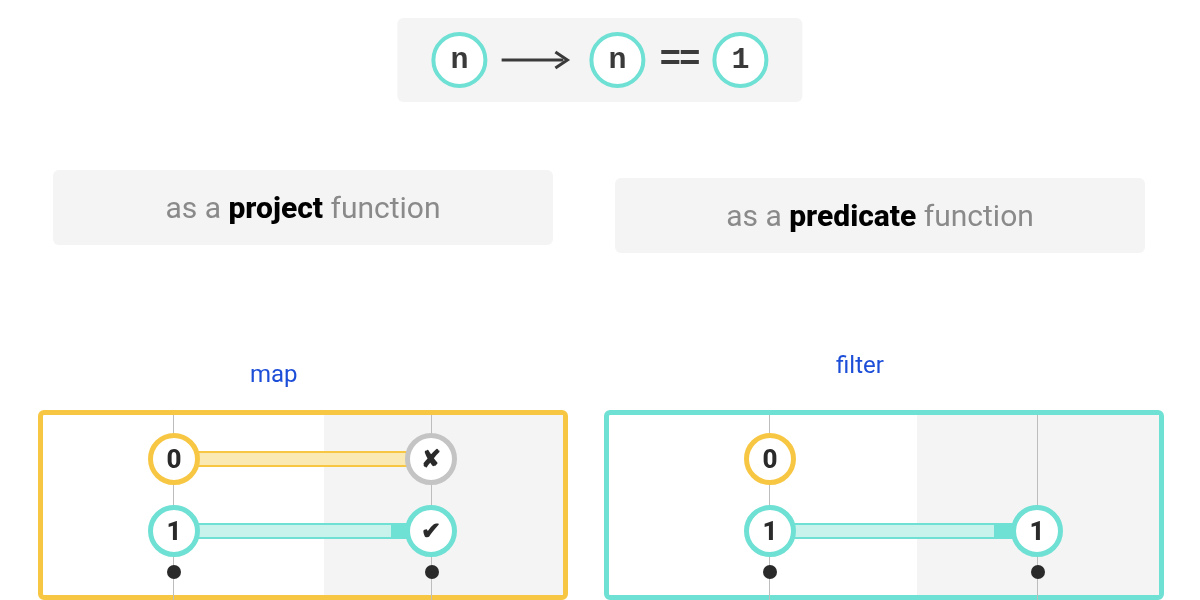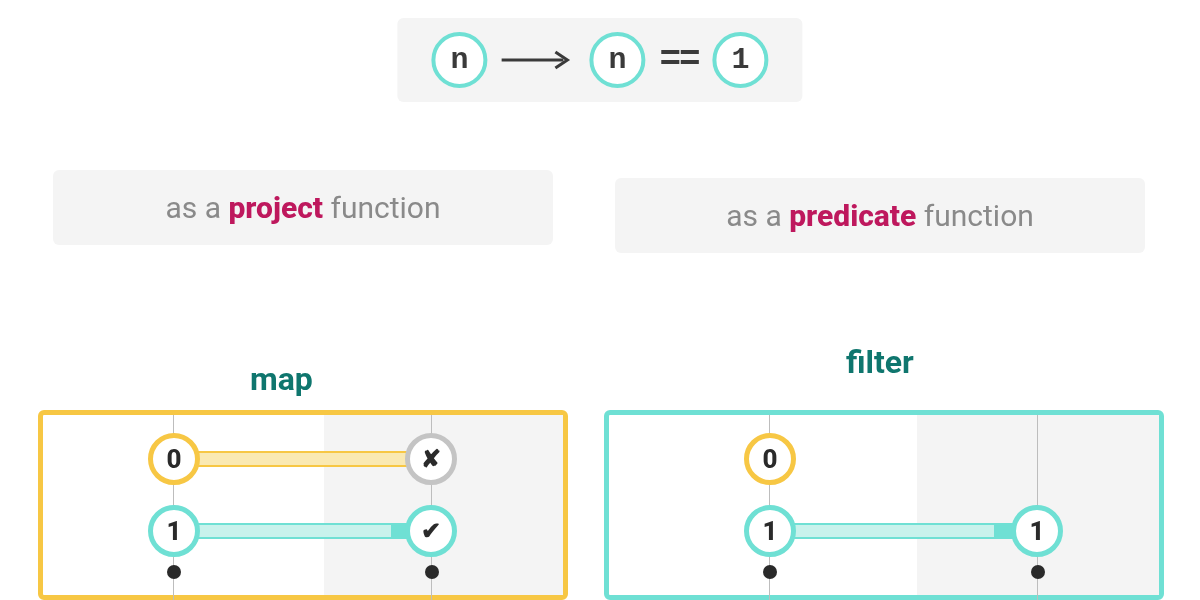--- a/index.html
+++ b/index.html
@@ -50,31 +50,31 @@
     }
     .label-box {
       background: #f4f4f4;
       border-radius: 6px;
       padding: 20px 40px;
       font-size: 30px;
       color: #8a8a8a;
       text-align: center;
       position: absolute;
     }
-    .label-box .bold { font-weight: 800; color: #be185d; }
+    .label-box .bold { font-weight: 800; color: #000000; }
     .label-left { left: 53px; top: 170px; width: 500px; }
     .label-right { left: 615px; top: 178px; width: 530px; }
     .section-title {
       position: absolute;
-      font-size: 32px;
-      font-weight: 700;
-      color: #0f766e;
+      font-size: 24px;
+      font-weight: 400;
+      color: #1d4ed8;
     }
     .title-map { left: 250px; top: 360px; }
-    .title-filter { left: 836px; top: 343px; margin-left: 10px; }
+    .title-filter { left: 836px; top: 351px; }
     .marble-box {
       position: absolute;
       border: 5px solid;
       border-radius: 6px;
       background: #fff;
     }
     .map-box {
       left: 38px;
       top: 410px;
       width: 530px;

